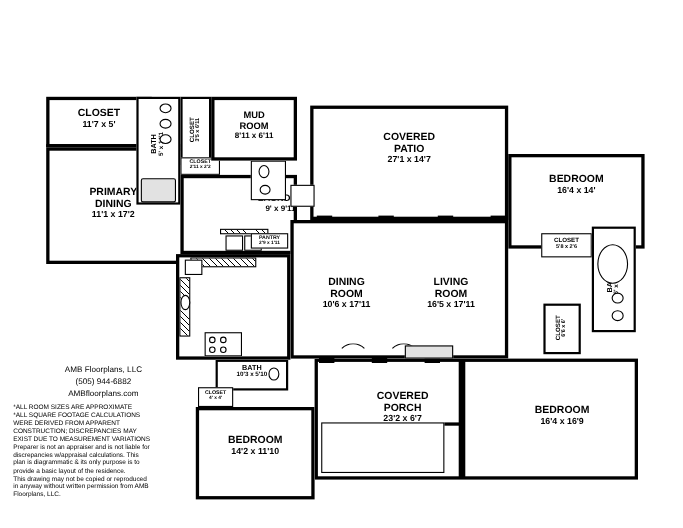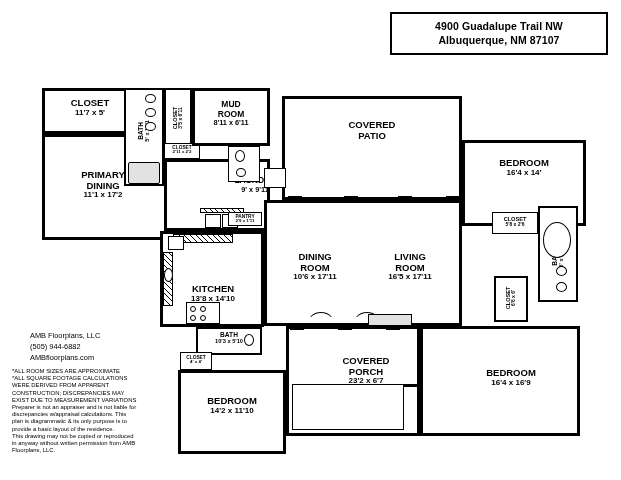--- a/index.html
+++ b/index.html
@@ -119,43 +119,40 @@
     border-radius: 50%;
     background: transparent;
   }
 
   
   #company {
     position: absolute;
     left: 30px;
     top: 330px;
     width: 128px;
+    text-align: center;
     font-size: 7.4px;
     line-height: 11px;
     font-weight: normal;
   }
   #disclaimer {
     position: absolute;
     left: 12px;
     top: 368px;
     width: 150px;
     font-size: 5.9px;
     line-height: 7.2px;
   }
   #disclaimer p { margin: 0; }
 </style>
 </head>
 <body>
 
 <div id="page">
 
-  <div id="title-block">
-    <div class="line1">4900 Guadalupe Trail NW</div>
-    <div class="line2">Albuquerque, NM 87107</div>
-  </div>
 
   <div class="room" style="left:42px; top:88px; width:96px; height:46px;"></div>
   <div class="label l11" style="left:48px; top:98px; width:84px;">
     <span class="nm">CLOSET</span>
     <span class="dm">11'7 x 5'</span>
   </div>
 
   <div class="room" style="left:42px; top:134px; width:131px; height:106px;"></div>
   <div class="label l11" style="left:48px; top:170px; width:110px;">
     <span class="nm">PRIMARY</span>
@@ -212,20 +209,21 @@
   <div class="room hair" style="left:228px; top:212px; width:34px; height:14px;"></div>
   <div class="label l6" style="left:228px; top:214px; width:34px;">
     <span class="nm">PANTRY</span>
     <span class="dm">2'9 x 1'11</span>
   </div>
 
   <div class="room" style="left:282px; top:96px; width:180px; height:104px;"></div>
   <div class="label l11" style="left:300px; top:120px; width:144px;">
     <span class="nm">COVERED</span>
     <span class="nm">PATIO</span>
+    <span class="dm">27'1 x 14'7</span>
   </div>
 
   <div class="wall" style="left:288px; top:196px; width:14px; height:6px;"></div>
   <div class="wall" style="left:344px; top:196px; width:14px; height:6px;"></div>
   <div class="wall" style="left:398px; top:196px; width:14px; height:6px;"></div>
   <div class="wall" style="left:446px; top:196px; width:14px; height:6px;"></div>
   <div class="arc" style="left:304px; top:186px; width:32px; height:32px; border-color:#000; border-top-color:transparent; border-left-color:transparent; border-right-color:transparent;"></div>
   <div class="arc" style="left:360px; top:186px; width:32px; height:32px; border-top-color:transparent; border-left-color:transparent; border-right-color:transparent;"></div>
 
   <div class="wall" style="left:270px; top:175px; width:14px; height:4px;"></div>
@@ -268,24 +266,20 @@
     <span class="nm">ROOM</span>
     <span class="dm">10'6 x 17'11</span>
   </div>
   <div class="label l11" style="left:362px; top:252px; width:96px;">
     <span class="nm">LIVING</span>
     <span class="nm">ROOM</span>
     <span class="dm">16'5 x 17'11</span>
   </div>
 
   <div class="room" style="left:160px; top:231px; width:104px; height:96px;"></div>
-  <div class="label l11" style="left:168px; top:284px; width:90px;">
-    <span class="nm">KITCHEN</span>
-    <span class="dm">13'8 x 14'10</span>
-  </div>
 
   <div class="hatch" style="left:163px; top:252px; width:10px; height:54px;"></div>
   <div class="hatch" style="left:173px; top:234px; width:60px; height:9px;"></div>
   <div class="fx" style="left:186px; top:302px; width:34px; height:22px;"></div>
   <div class="fx round" style="left:190px; top:306px; width:6px; height:6px;"></div>
   <div class="fx round" style="left:200px; top:306px; width:6px; height:6px;"></div>
   <div class="fx round" style="left:190px; top:315px; width:6px; height:6px;"></div>
   <div class="fx round" style="left:200px; top:315px; width:6px; height:6px;"></div>
   <div class="fx" style="left:168px; top:236px; width:16px; height:14px;"></div>
   <div class="fx round" style="left:164px; top:268px; width:9px; height:14px;"></div>

